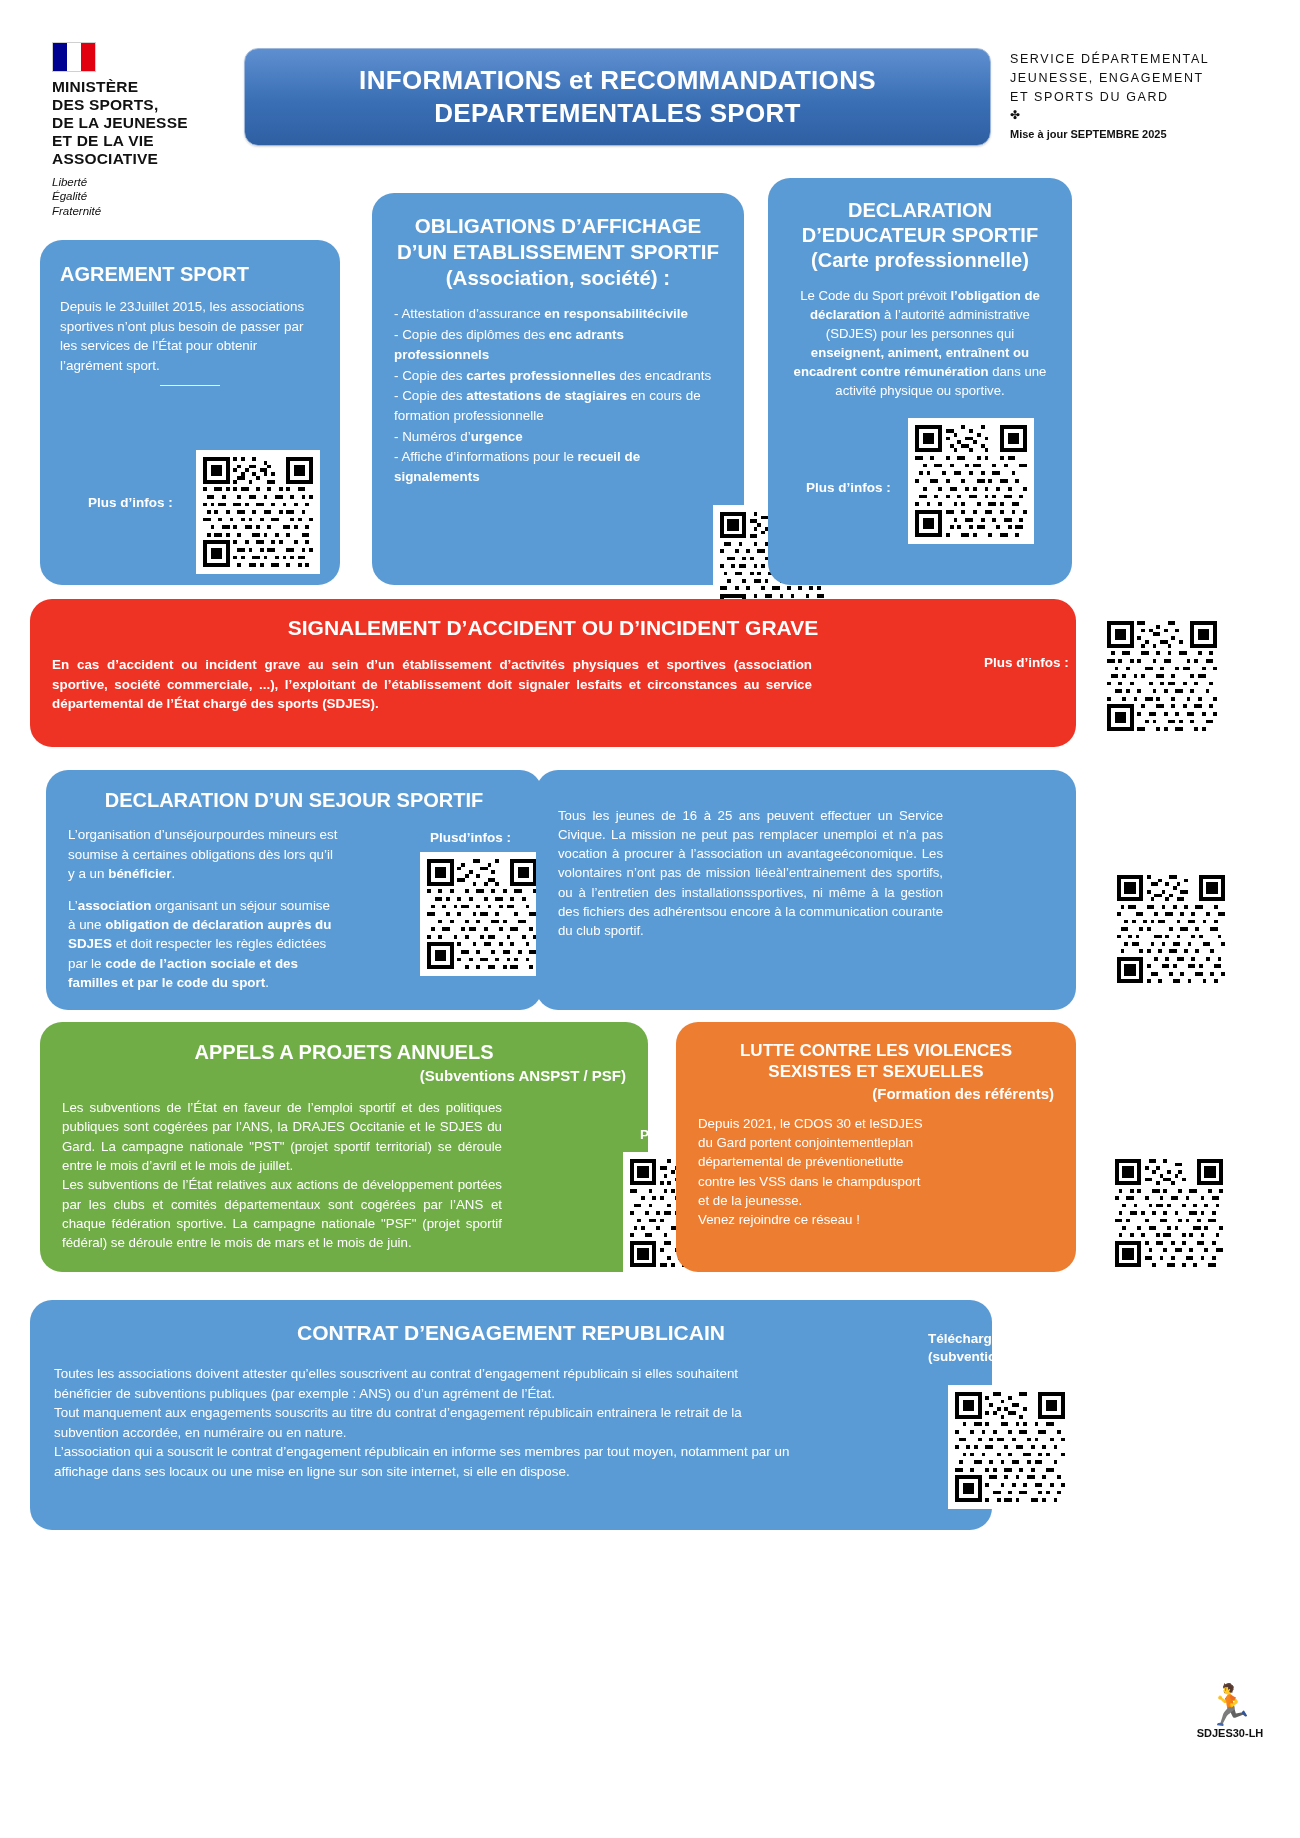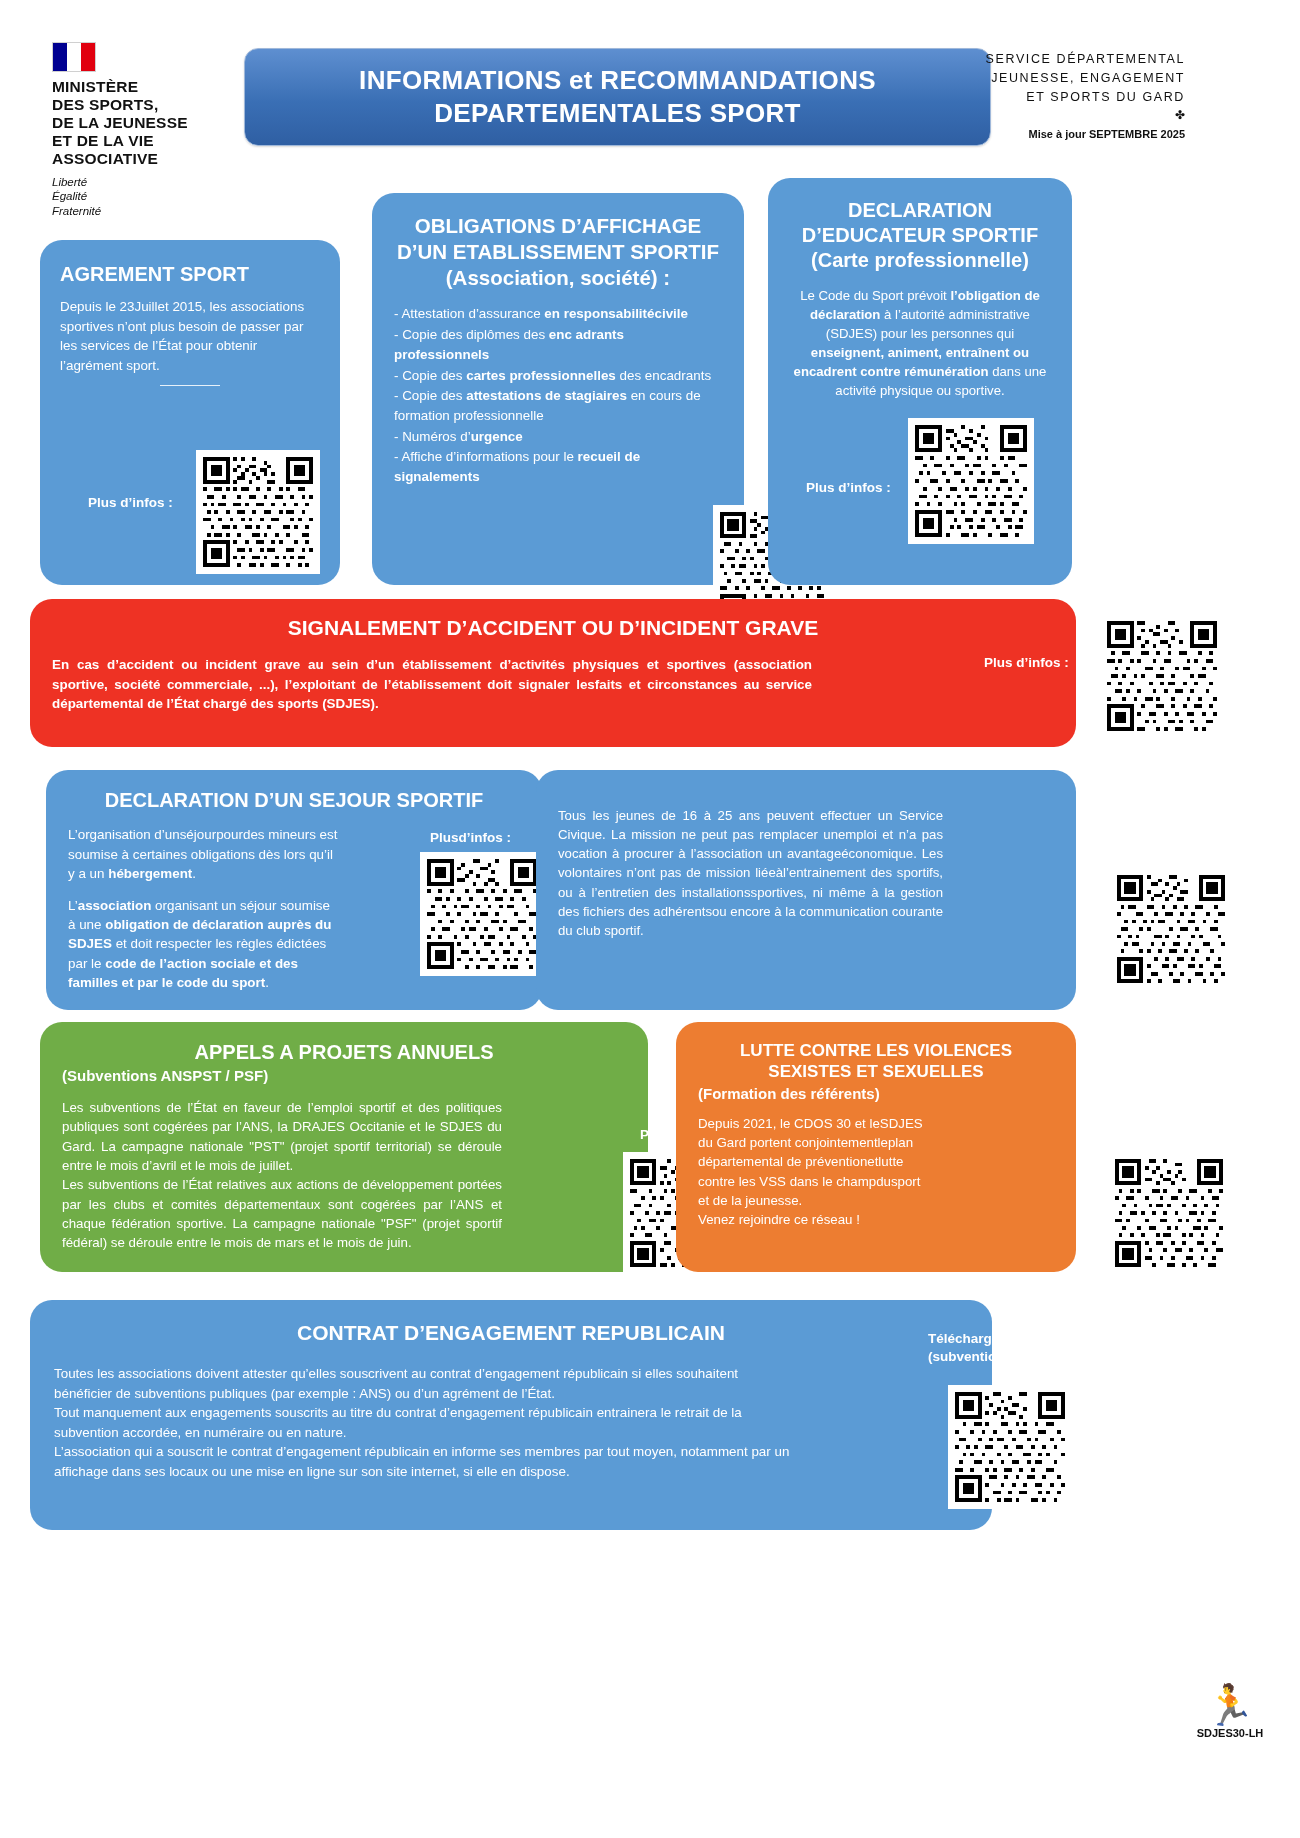--- a/index.html
+++ b/index.html
@@ -36,37 +36,37 @@
     background:linear-gradient(to bottom,#5e8fd0 0%, #3a6fb5 55%, #2f5fa3 100%);
     border:1px solid #9fb8da;
     display:flex;align-items:center;justify-content:center;text-align:center;
     box-shadow:0 1px 2px rgba(0,0,0,.15);
   }
   .title-banner span{
     color:#ffffff;font-weight:bold;font-size:26px;line-height:1.28;letter-spacing:.3px;
   }
 
   .sdjes-logo{
-    position:absolute;left:950px;top:50px;width:235px;text-align:right;
+    position:absolute;left:1010px;top:50px;width:235px;text-align:left;
   }
   .sdjes-logo .l1{font-size:12.5px;letter-spacing:1.6px;line-height:1.5;color:#111;}
   .sdjes-logo .sep{font-size:12px;color:#111;margin-top:2px;}
   .sdjes-logo .maj{font-size:11px;font-weight:bold;margin-top:6px;color:#111;}
 
   
   .card{position:absolute;border-radius:22px;box-sizing:border-box;}
   .blue{background:#5b9bd5;}
   .red{background:#ee3224;}
   .green{background:#70ad47;}
   .orange{background:#ed7d31;}
 
   .card h2{
     margin:0;color:#ffffff;font-weight:bold;text-align:center;line-height:1.26;
   }
-  .card .sub{color:#ffffff;font-weight:bold;text-align:left;font-size:15px;margin-top:2px;}
+  .card .sub{color:#ffffff;font-weight:bold;text-align:right;font-size:15px;margin-top:2px;}
   .card p{color:#ffffff;margin:0;line-height:1.45;}
   .card b{font-weight:bold;}
 
   .plus{color:#ffffff;font-weight:bold;font-size:13.5px;}
 
   
   .qr{background:#ffffff;padding:7px;display:block;box-sizing:content-box;}
   .qr svg{display:block;}
 
   
@@ -680,21 +680,21 @@
           <rect x="18" y="28" width="2" height="1"></rect>
           <rect x="23" y="28" width="1" height="1"></rect>
           <rect x="25" y="28" width="1" height="1"></rect>
       </g>
     </svg>
   </div>
 
   <div class="card blue" id="sejour">
     <h2>DECLARATION D’UN SEJOUR SPORTIF</h2>
     <p>
-      <span>L’organisation d’unséjourpourdes mineurs est soumise à certaines obligations dès lors qu’il y a un </span><b>hébergement</b><span>.</span>
+      <span>L’organisation d’unséjourpourdes mineurs est soumise à certaines obligations dès lors qu’il y a un </span><b>bénéficier</b><span>.</span>
     </p>
     <p style="margin-top:12px;">
       <span>L’</span><b>association</b><span> organisant un séjour soumise à une </span><b>obligation de déclaration auprès du SDJES</b><span> et doit respecter les règles édictées par le </span><b>code de l’action sociale et des familles et par le code du sport</b><span>.</span>
     </p>
   </div>
   <div class="plus-pos plus" style="left:430px;top:830px;">Plusd’infos :</div>
   <div class="qr-pos qr" style="left:420px;top:852px;">
     <svg width="110" height="110" viewBox="0 0 29 29" shape-rendering="crispEdges">
       <rect width="29" height="29" fill="#fff"></rect>
       <g fill="#000">

